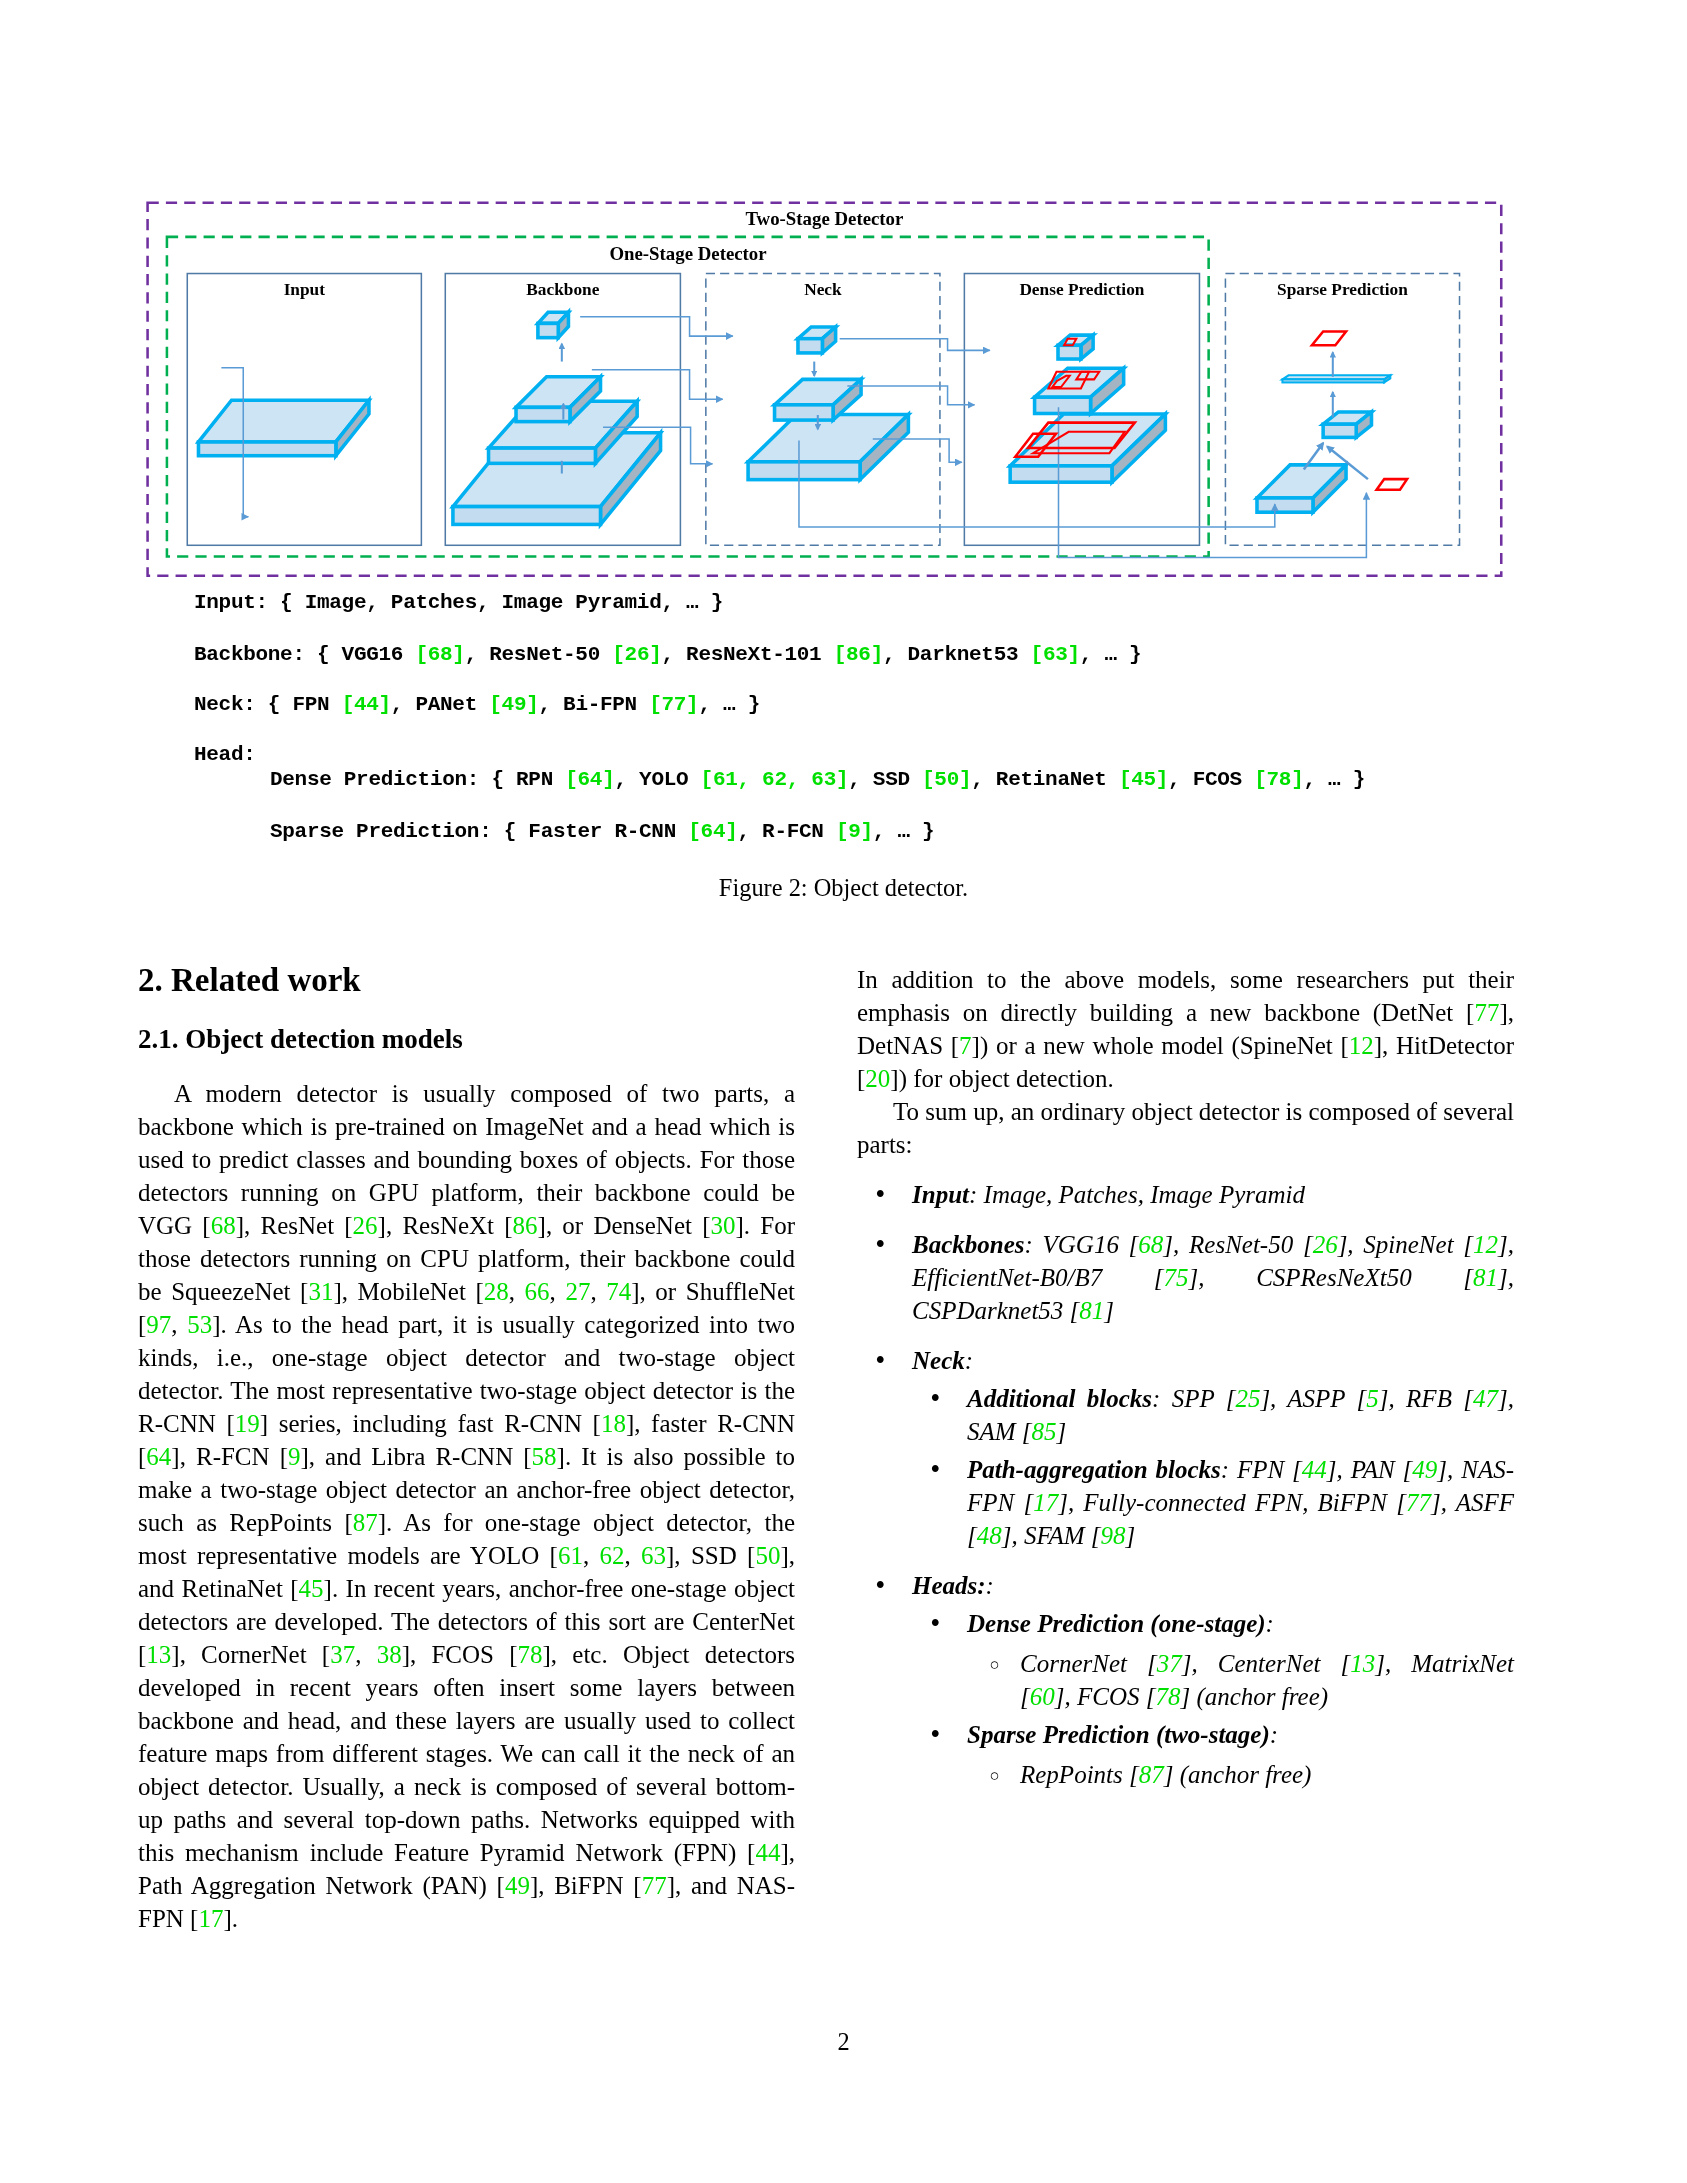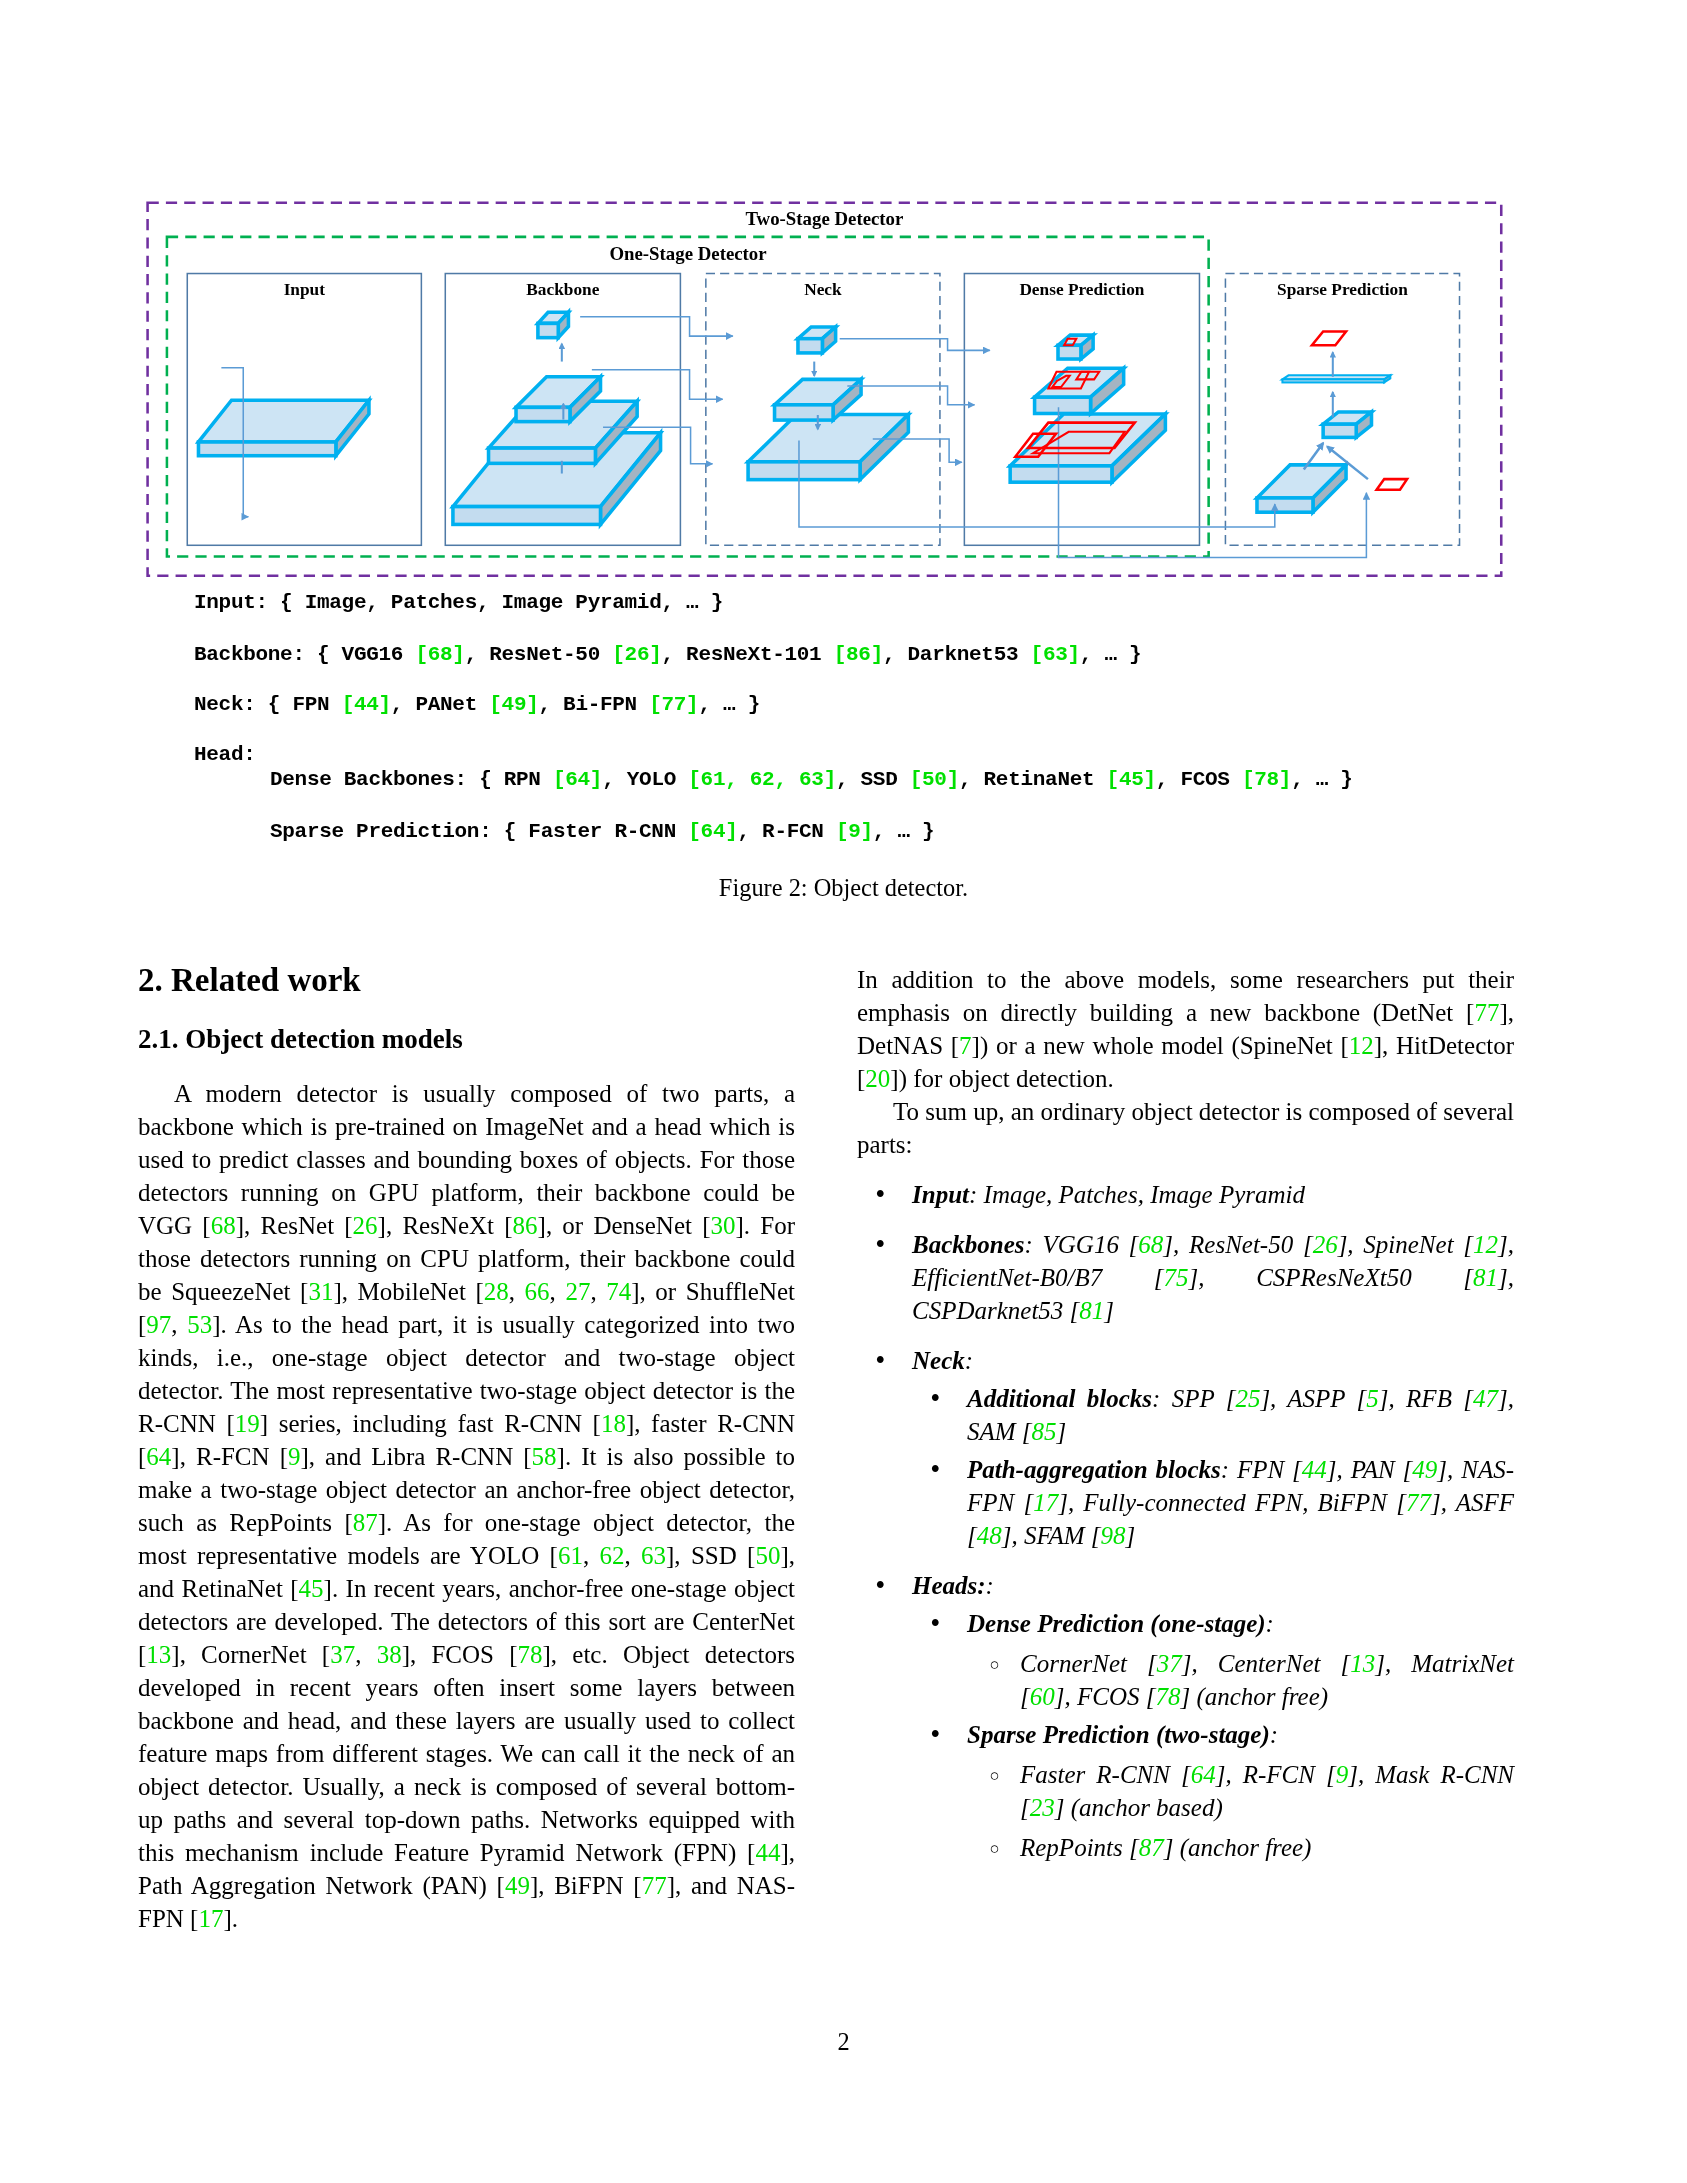--- a/index.html
+++ b/index.html
@@ -182,21 +182,21 @@
 <div class="legend-line" style="left:194px; top:643px;">
   <span>Backbone:</span><span> { VGG16 <span class="cite">[68]</span>, ResNet-50 <span class="cite">[26]</span>, ResNeXt-101 <span class="cite">[86]</span>, Darknet53 <span class="cite">[63]</span>, … }</span>
 </div>
 <div class="legend-line" style="left:194px; top:693px;">
   <span>Neck:</span><span> { FPN <span class="cite">[44]</span>, PANet <span class="cite">[49]</span>, Bi-FPN <span class="cite">[77]</span>, … }</span>
 </div>
 <div class="legend-line" style="left:194px; top:743px;">
   <span>Head:</span>
 </div>
 <div class="legend-line" style="left:270px; top:768px;">
-  <span>Dense Backbones:</span><span> { RPN <span class="cite">[64]</span>, YOLO <span class="cite">[61, 62, 63]</span>, SSD <span class="cite">[50]</span>, RetinaNet <span class="cite">[45]</span>, FCOS <span class="cite">[78]</span>, … }</span>
+  <span>Dense Prediction:</span><span> { RPN <span class="cite">[64]</span>, YOLO <span class="cite">[61, 62, 63]</span>, SSD <span class="cite">[50]</span>, RetinaNet <span class="cite">[45]</span>, FCOS <span class="cite">[78]</span>, … }</span>
 </div>
 <div class="legend-line" style="left:270px; top:820px;">
   <span>Sparse Prediction:</span><span> { Faster R-CNN <span class="cite">[64]</span>,  R-FCN <span class="cite">[9]</span>, … }</span>
 </div>
 
 <div class="caption">Figure 2: Object detector.</div>
 
 <h1 class="sec" style="left:138px; top:962px;">2. Related work</h1>
 <h2 class="subsec" style="left:138px; top:1024px;">2.1. Object detection models</h2>
 
@@ -230,21 +230,20 @@
       <ul class="l2">
         <li>
           <b>Dense Prediction (one-stage)</b><span>:</span>
           <ul class="l3">
             <li>CornerNet [<span class="cite">37</span>], CenterNet [<span class="cite">13</span>], MatrixNet [<span class="cite">60</span>], FCOS [<span class="cite">78</span>] (anchor free)</li>
           </ul>
         </li>
         <li>
           <b>Sparse Prediction (two-stage)</b><span>:</span>
           <ul class="l3">
-            <li>Faster R-CNN [<span class="cite">64</span>], R-FCN [<span class="cite">9</span>], Mask R-CNN [<span class="cite">23</span>] (anchor based)</li>
             <li>RepPoints [<span class="cite">87</span>] (anchor free)</li>
           </ul>
         </li>
       </ul>
     </li>
   </ul>
 </div>
 
 <div class="pagenum">2</div>
 

